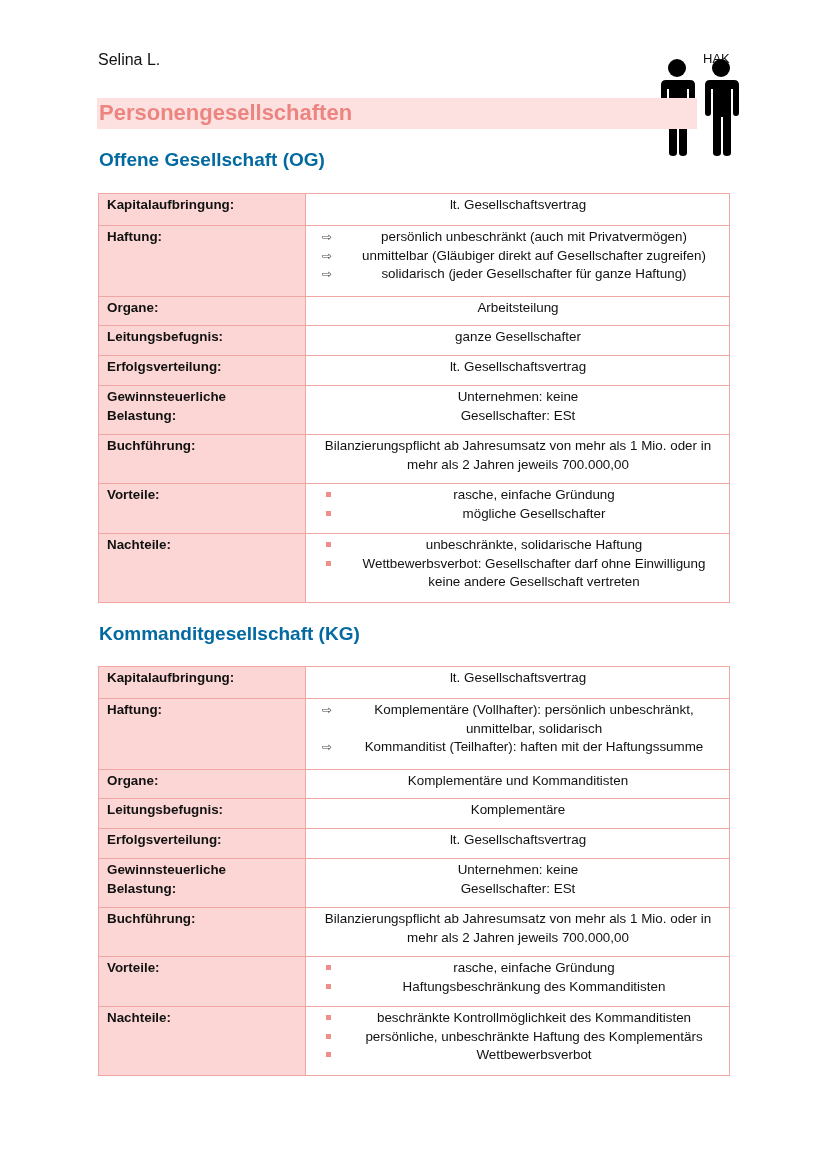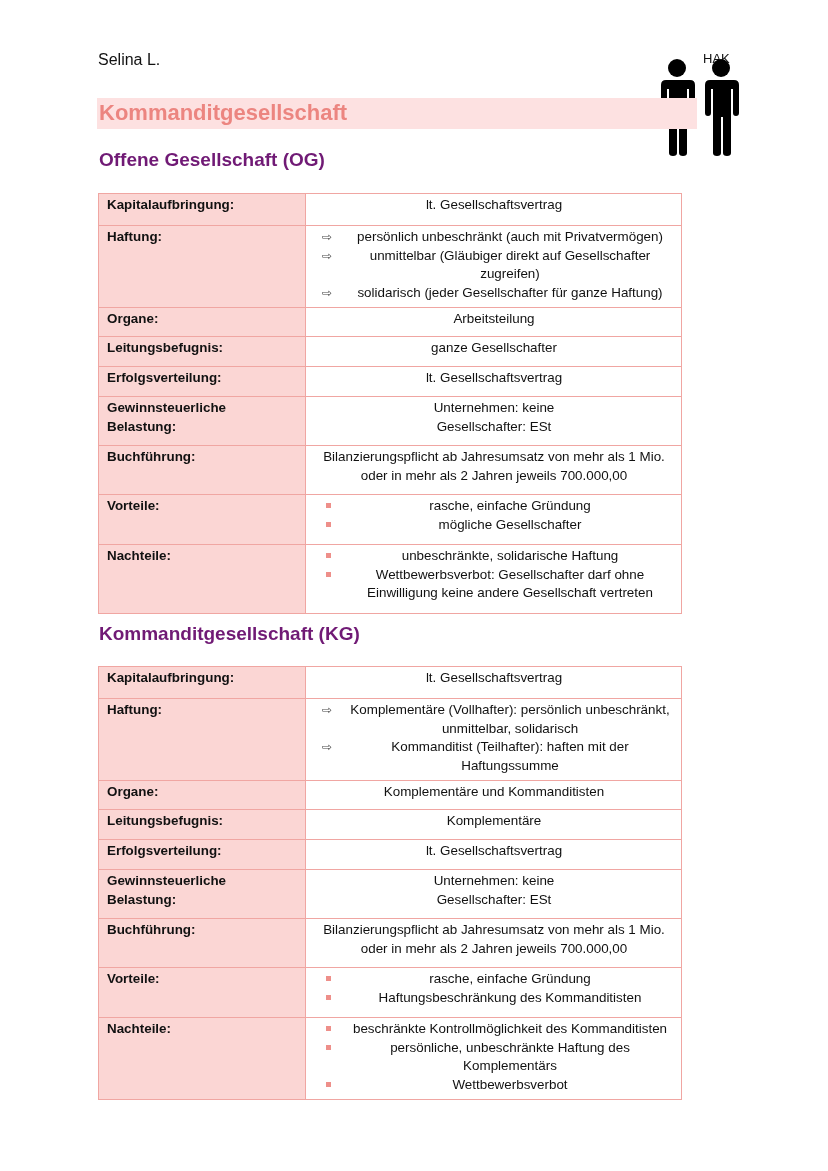--- a/index.html
+++ b/index.html
@@ -13,24 +13,24 @@
   .people { position: absolute; left: 655px; top: 58px; width: 90px; height: 98px; }
   .title-band {
     position: absolute; left: 97px; top: 98px; width: 600px; height: 31px;
     background: #fde1e1;
   }
   .title {
     position: absolute; left: 99px; top: 100px; font-size: 22px; font-weight: bold;
     color: #ec8580;
   }
   .section-title {
-    position: absolute; left: 99px; font-size: 19px; font-weight: bold; color: #701a75;
+    position: absolute; left: 99px; font-size: 19px; font-weight: bold; color: #0369a1;
   }
   table.info {
-    position: absolute; left: 98px; width: 584px; border-collapse: collapse;
+    position: absolute; left: 98px; width: 632px; border-collapse: collapse;
     font-size: 13.4px; line-height: 18.5px;
   }
   table.info td { border: 1px solid #f0a6a2; vertical-align: top; padding: 2px 7px 5px 8px; }
   table.info td.label { width: 191px; background: #fbd6d4; font-weight: bold; }
   table.info td.value { background: #ffffff; text-align: center; }
   ul.list { margin: 0; padding: 0; list-style: none; }
   ul.list li { position: relative; padding-left: 32px; }
   ul.list li .mk { position: absolute; left: 8px; top: 0; }
   .arrow { color: #444; font-size: 12px; }
   .sq { display: inline-block; width: 5px; height: 5px; background: #ee8f8a; margin-top: 6px; margin-left: 4px; }
@@ -44,21 +44,21 @@
 <svg class="people" viewBox="0 0 90 98">
   <g fill="#000">
     <circle cx="22" cy="10" r="9"></circle>
     <path d="M9 22 h26 q5 0 5 5 v28 q0 3 -3 3 q-3 0 -3 -3 v-24 h-2 v64 q0 3 -4 3 q-4 0 -4 -3 v-36 h-2 v36 q0 3 -4 3 q-4 0 -4 -3 v-64 h-2 v24 q0 3 -3 3 q-3 0 -3 -3 v-28 q0 -5 5 -5 z"></path>
     <circle cx="66" cy="10" r="9"></circle>
     <path d="M53 22 h26 q5 0 5 5 v28 q0 3 -3 3 q-3 0 -3 -3 v-24 h-2 v64 q0 3 -4 3 q-4 0 -4 -3 v-36 h-2 v36 q0 3 -4 3 q-4 0 -4 -3 v-64 h-2 v24 q0 3 -3 3 q-3 0 -3 -3 v-28 q0 -5 5 -5 z"></path>
   </g>
 </svg>
 
 <div class="title-band"></div>
-<div class="title">Kommanditgesellschaft</div>
+<div class="title">Personengesellschaften</div>
 
 <div class="section-title" style="top:149px">Offene Gesellschaft (OG)</div>
 <table class="info" style="top:193px">
   <tbody>
       <tr style="height:32px">
     <td class="label">Kapitalaufbringung:</td>
     <td class="value">lt. Gesellschaftsvertrag</td>
   </tr>
   <tr style="height:71px">
     <td class="label">Haftung:</td>

